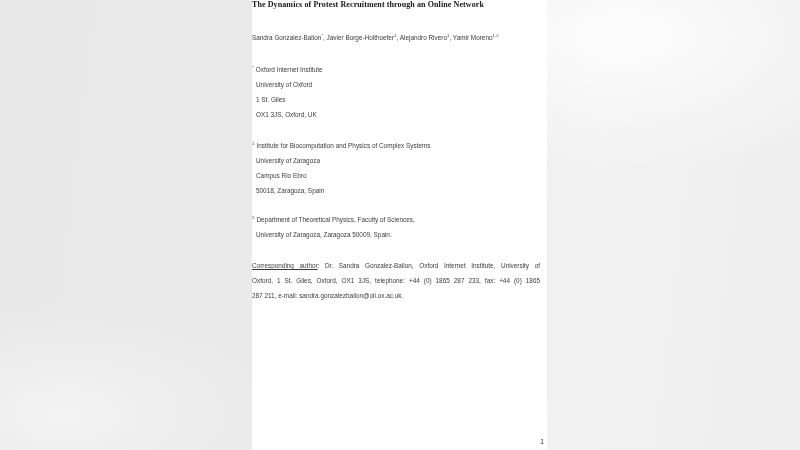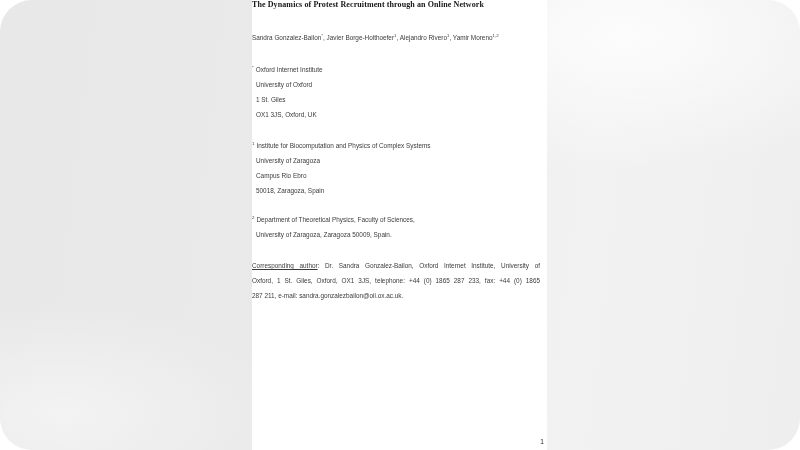--- a/index.html
+++ b/index.html
@@ -7,21 +7,20 @@
     width:800px;height:450px;overflow:hidden;
     font-family:"Liberation Sans",sans-serif;
     position:relative;
   }
   .backdrop{
     position:absolute;inset:0;
     background:
       radial-gradient(60% 50% at 78% 8%, #fcfcfc 0%, rgba(252,252,252,0) 60%),
       radial-gradient(45% 40% at 8% 92%, #f3f3f3 0%, rgba(243,243,243,0) 60%),
       linear-gradient(97deg, #e8e8e8 0%, #eaeaea 40%, #f2f2f2 72%, #eeeeee 100%);
-    border-radius: 32px;
   }
   .page{
     position:absolute;left:252px;top:0;width:295px;height:450px;
     background:#ffffff;color:#3b3b3b;
   }
   .block{position:absolute;left:0;width:288px;}
   .title{
     top:-1px;margin:0;
     font-family:"Liberation Serif",serif;
     font-weight:bold;font-size:8px;line-height:11px;color:#161616;

